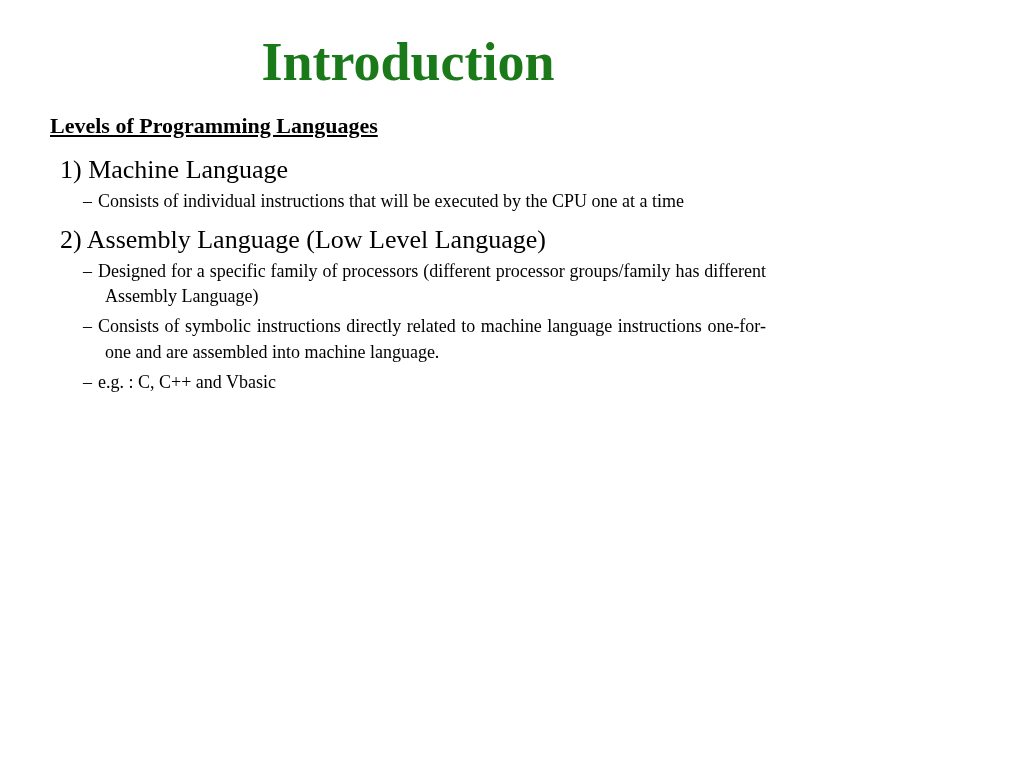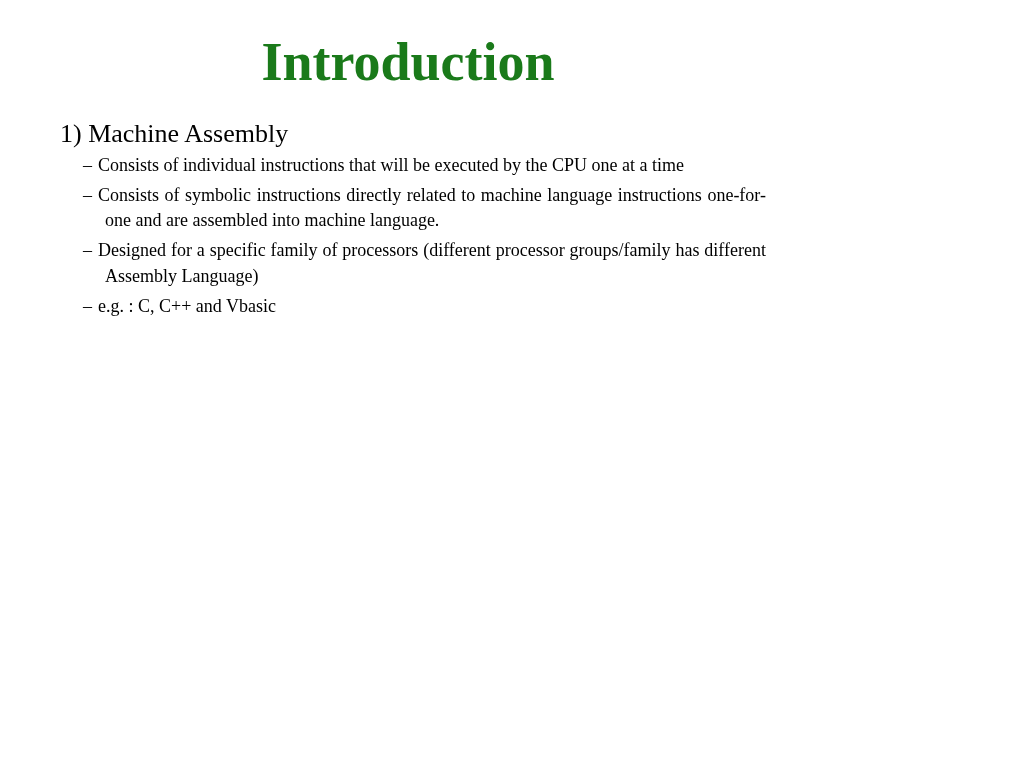--- a/index.html
+++ b/index.html
@@ -78,32 +78,36 @@
       flex-direction: column;
     }
   </style>
 </head>
 <body>
 
 <div class="slide">
   <h1 class="slide-title">Introduction</h1>
 
   <div class="content-area">
+    <div class="section-heading">Levels of Programming Languages</div>
 
     <div class="level-item">
-      <span>1) </span><span>Machine Assembly</span>
+      <span>1) </span><span>Machine Language</span>
     </div>
     <div class="sub-item">
       <span class="dash">–</span>Consists of individual <span class="bold-text">instructions</span> that will be executed by the CPU one at a time
     </div>
 
-    <div class="sub-item">
-      <span class="dash">–</span>Consists of symbolic instructions directly related to machine language instructions one-for-one and are assembled into machine language.
+    <div class="level-item">
+      <span>2) </span><span>Assembly Language (Low Level Language)</span>
     </div>
     <div class="sub-item">
       <span class="dash">–</span>Designed for a specific family of processors (different processor groups/family has different Assembly Language)
+    </div>
+    <div class="sub-item">
+      <span class="dash">–</span>Consists of symbolic instructions directly related to machine language instructions one-for-one and are assembled into machine language.
     </div>
 
     <div class="sub-item">
       <span class="dash">–</span>e.g. : C, C++ and Vbasic
     </div>
   </div>
 </div>
 
 </body></html>

